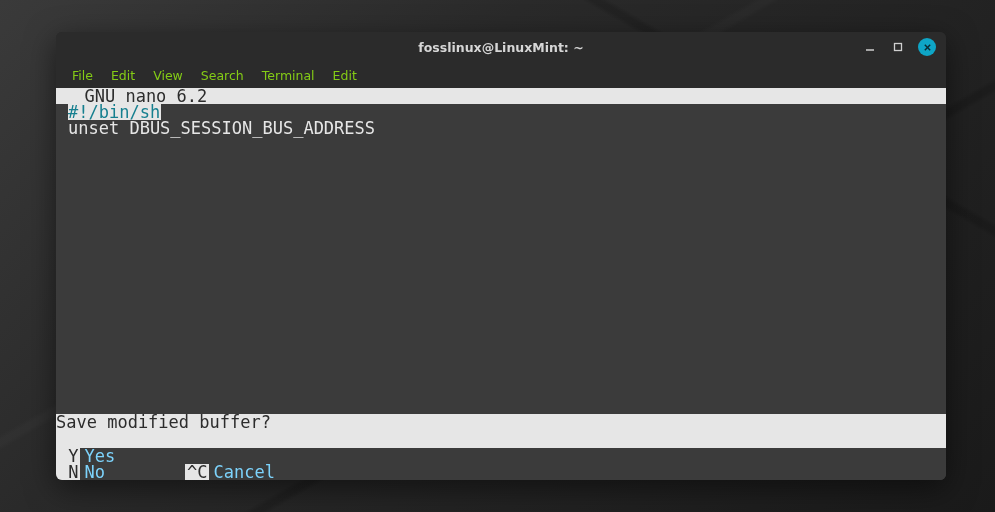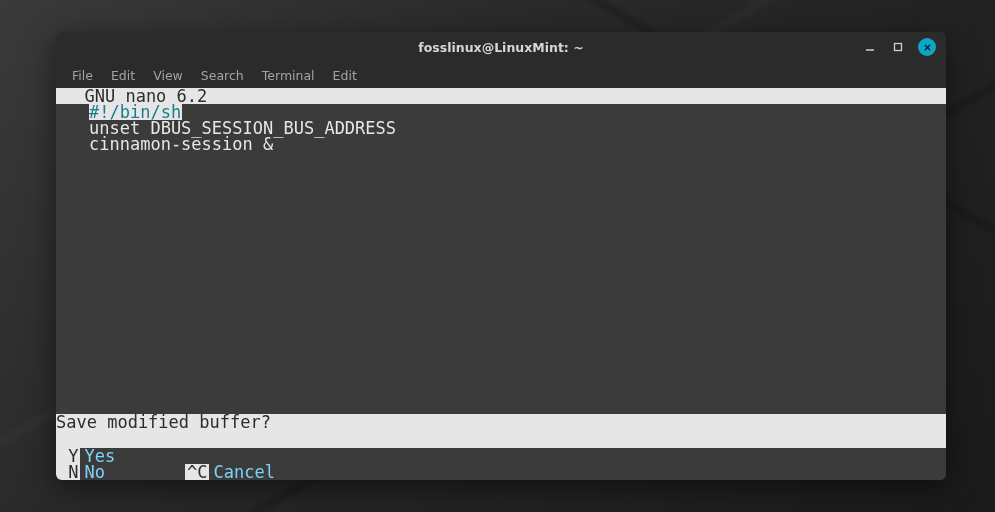--- a/index.html
+++ b/index.html
@@ -69,21 +69,21 @@
     border-radius:50%;
     color:#0b2a33;
   }
   .menubar {
     height: 26px;
     display: flex;
     align-items: center;
     gap: 2px;
     padding: 0 8px;
     font-size: 12.5px;
-    color: #a3a3a3;
+    color: #84cc16;
     background:#2b2b2b;
   }
   .menubar .mitem { padding: 3px 8px; border-radius:3px; cursor:pointer; }
   .terminal {
     flex: 1;
     background: #3b3b3b;
     font-family: "DejaVu Sans Mono","Liberation Mono",monospace;
     font-size: 17px;
     line-height: 16px;
     color: #e6e6e6;
@@ -95,21 +95,20 @@
     display: flex;
     height: 16px;
     white-space: pre;
     padding-left: 8px;
   }
   .nano-header .left { flex: 0 0 auto; }
   .nano-header .center { flex:1; text-align:center; }
   .nano-header .right { width: 8px; }
   .editor-body {
     padding-left: 12px;
-    margin-left: 21px;
   }
   .shebang {
     background:#e6e6e6;
     color:#157f8f;
     display:inline-block;
     padding: 0 1px 0 0;
     margin-left:0;
   }
   .editor-line { white-space: pre; padding-left:0; }
   .bottom {
@@ -173,21 +172,20 @@
   </div>
 
   <div class="terminal">
     <div class="nano-header">
       <span class="left">  GNU nano 6.2</span>
       <span class="right"></span>
     </div>
     <div class="editor-body">
       <div class="editor-line"><span class="shebang">#!/bin/sh</span></div>
       <div class="editor-line">unset DBUS_SESSION_BUS_ADDRESS</div>
-      <div class="editor-line">cinnamon-session &amp;</div>
     </div>
 
     <div class="bottom">
       <div class="prompt-row">
         <span class="plabel">Save modified buffer? </span>
         <span class="cursor"></span>
         <span class="pad8"></span>
       </div>
       <div class="shortcut-rows">
         <div class="shortcut-line">

